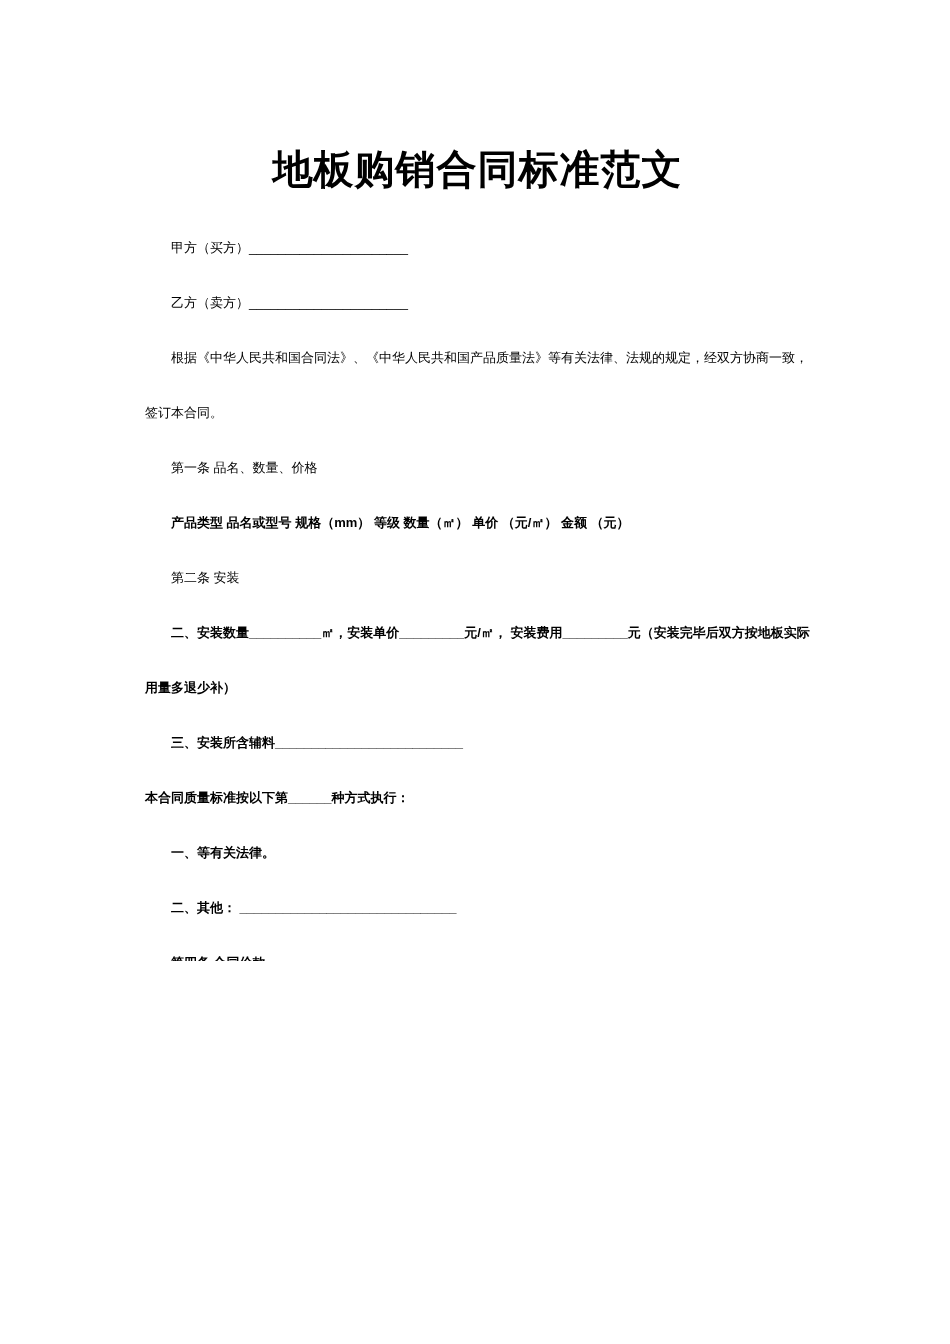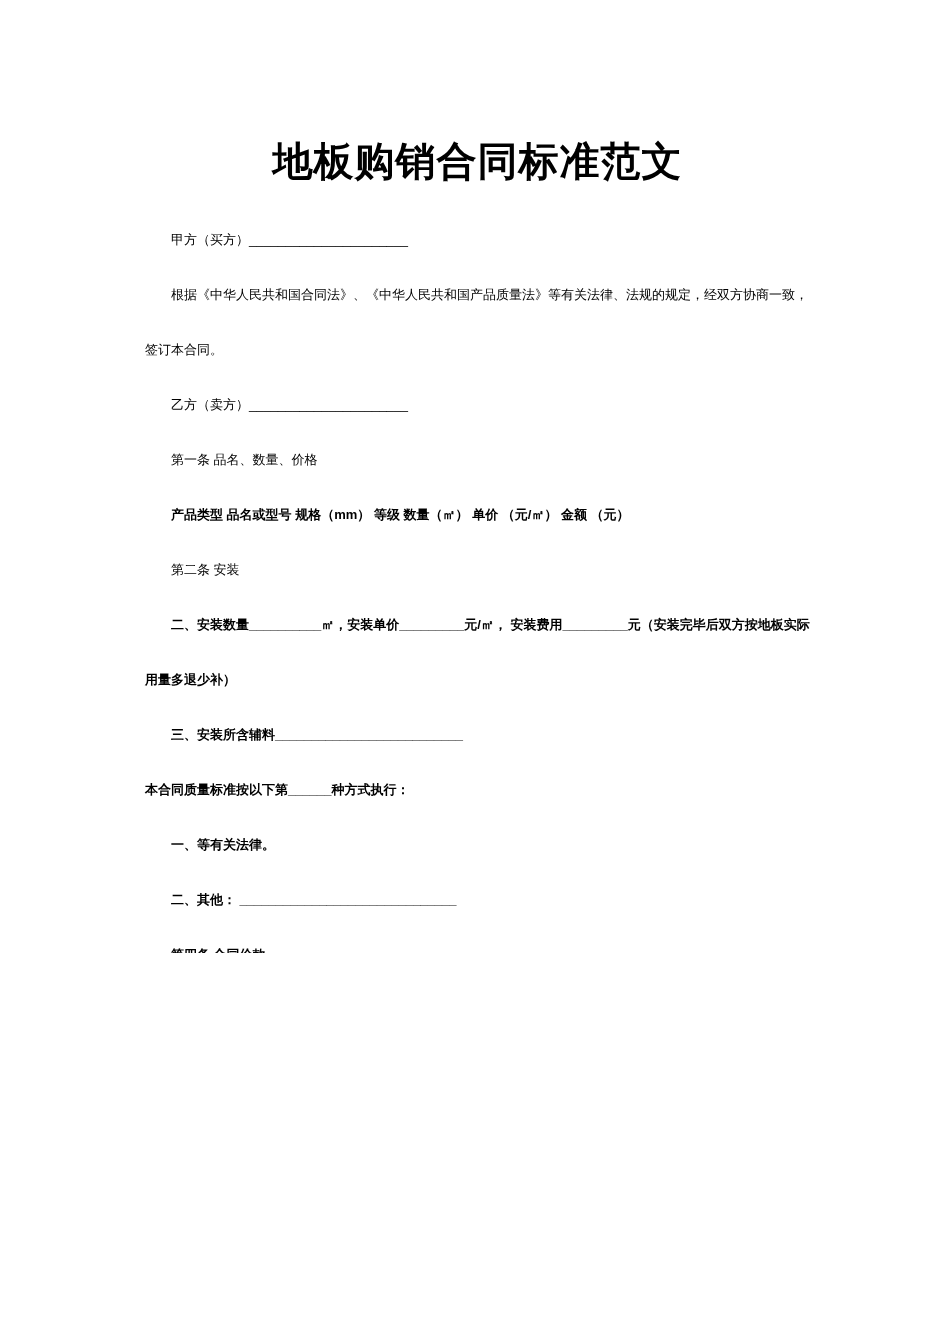--- a/index.html
+++ b/index.html
@@ -4,21 +4,21 @@
 <style>
   html, body {
     margin: 0;
     padding: 0;
     background: #ffffff;
   }
   .page {
     position: relative;
     width: 950px;
     height: 953px;
-    margin: 0 auto;
+    margin: 8px auto;
     background: #ffffff;
     box-sizing: border-box;
     padding: 140px 140px 0 145px;
     font-family: "Liberation Sans", sans-serif;
     color: #000000;
     overflow: hidden;
   }
   .doc-title {
     font-size: 40px;
     line-height: 42px;
@@ -43,22 +43,22 @@
     text-indent: 0;
   }
 </style>
 </head>
 <body>
 
 <div class="page">
   <h1 class="doc-title">地板购销合同标准范文</h1>
   <div class="doc-body">
       <p class="para">甲方（买方）______________________</p>
+      <p class="para">乙方（卖方）______________________</p>
       <p class="para">根据《中华人民共和国合同法》、《中华人民共和国产品质量法》等有关法律、法规的规定，经双方协商一致，签订本合同。</p>
-      <p class="para">乙方（卖方）______________________</p>
       <p class="para">第一条 品名、数量、价格</p>
       <p class="para bold">产品类型 品名或型号 规格（mm）  等级 数量（㎡）  单价 （元/㎡）  金额  （元）</p>
       <p class="para">第二条 安装</p>
       <p class="para bold">二、安装数量__________㎡，安装单价_________元/㎡， 安装费用_________元（安装完毕后双方按地板实际用量多退少补）</p>
       <p class="para bold">三、安装所含辅料__________________________</p>
       <p class="para bold no-indent">本合同质量标准按以下第______种方式执行：</p>
       <p class="para bold">一、等有关法律。</p>
       <p class="para bold">二、其他： ______________________________</p>
       <p class="para bold">第四条 合同价款</p>
     </div>

